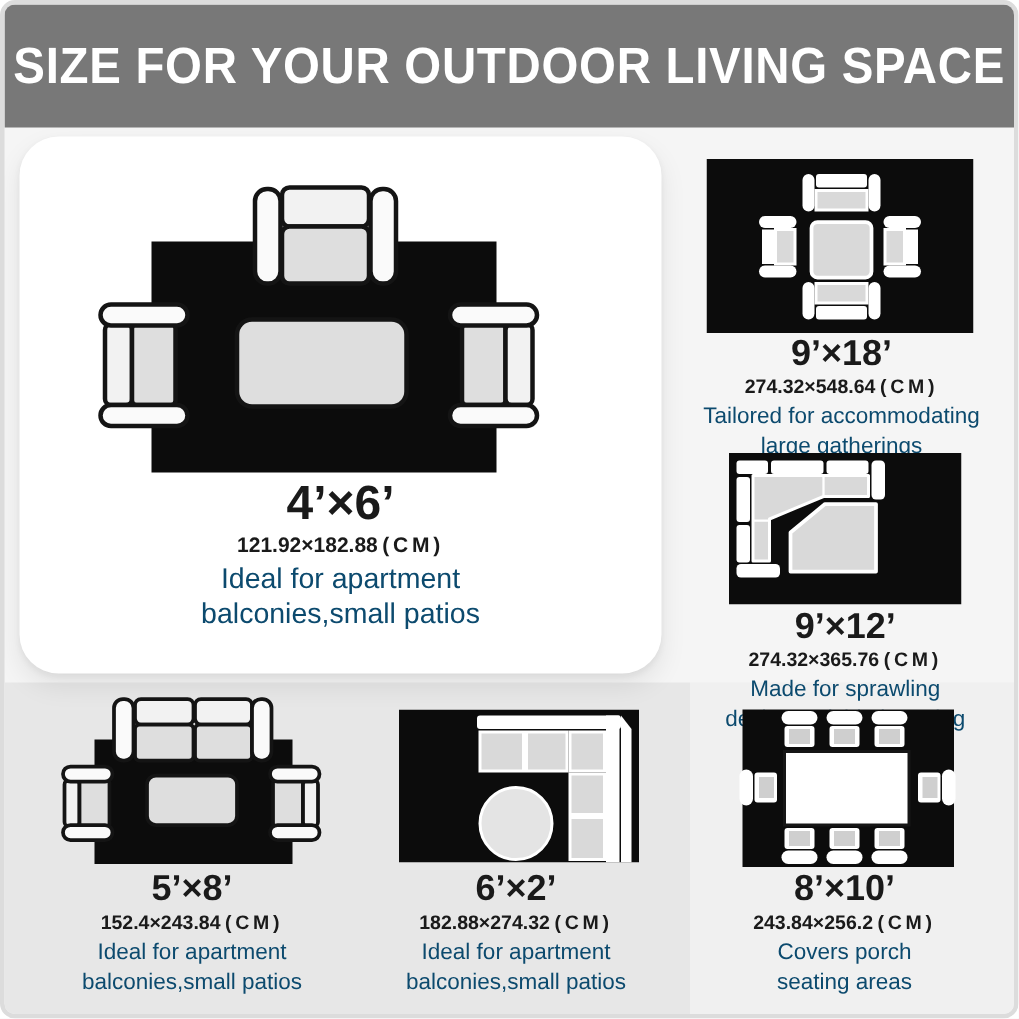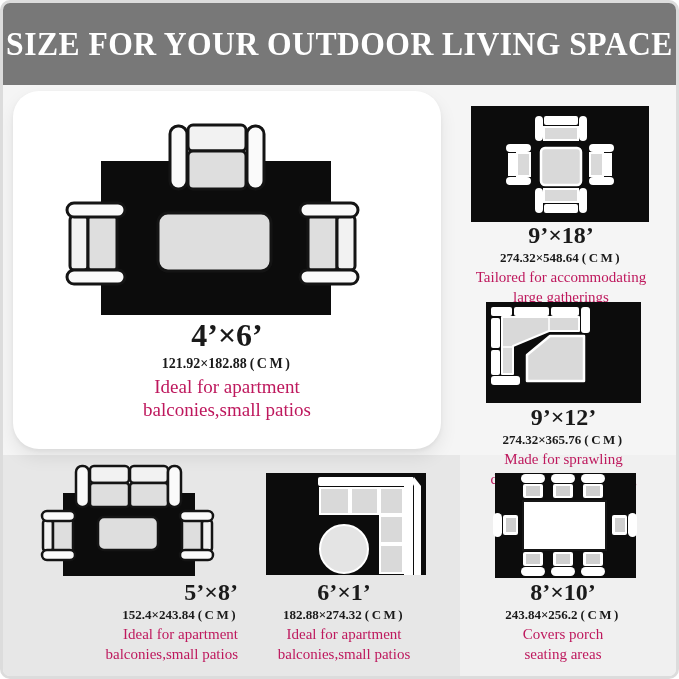--- a/index.html
+++ b/index.html
@@ -1,19 +1,19 @@
 <!DOCTYPE html>
 <html><head>
 <meta charset="utf-8">
 <style>
   html,body{margin:0;padding:0;background:#ffffff;}
   *{box-sizing:border-box;}
   .stage{
     position:relative;width:679px;height:679px;margin:0 auto;
-    font-family:Liberation Serif, serif;
+    font-family:Liberation Sans, sans-serif;
     border:3px solid #dcdcdc;border-radius:10px;overflow:hidden;
     background:#f5f5f5;
   }
   
   .header{
     position:absolute;left:0;top:0;right:0;height:82px;
     background:#787878;display:flex;align-items:center;justify-content:center;
   }
   .header h1{
     margin:0;color:#ffffff;font-size:34px;font-weight:700;letter-spacing:.5px;
@@ -28,41 +28,41 @@
     background:#ffffff;border-radius:26px;
     box-shadow:0 8px 18px rgba(0,0,0,.08),0 2px 4px rgba(0,0,0,.05);
   }
   
   .panel{position:absolute;margin:0;padding:0;}
   .panel svg{position:absolute;display:block;}
   .caption{position:absolute;left:0;width:100%;text-align:center;}
   .size{font-size:24px;line-height:1.05;font-weight:700;color:#1a1a1a;}
   .cmline{font-size:13px;line-height:1.25;font-weight:700;color:#1a1a1a;margin-top:2px;white-space:nowrap;}
   .cmline .unit{letter-spacing:2.5px;margin-left:3px;}
-  .desc{font-size:15px;line-height:1.3;color:#be185d;margin-top:2px;}
+  .desc{font-size:15px;line-height:1.3;color:#0c4a6e;margin-top:2px;}
   
   .featured .size{font-size:32px;}
   .featured .cmline{font-size:14px;}
   .featured .desc{font-size:19px;line-height:1.22;margin-top:3px;}
 
   #p46{left:10px;top:88px;width:428px;height:358px;}
   #p46 svg{left:47px;top:28px;}
   #p46 .caption{top:228px;}
 
   #p918{left:448px;top:100px;width:220px;height:196px;}
   #p918 svg{left:20px;top:3px;}
   #p918 .caption{top:120px;}
 
   #p912{left:448px;top:296px;width:225px;height:170px;}
   #p912 svg{left:35px;top:3px;}
   #p912 .caption{top:106px;}
 
   #p58{left:15px;top:460px;width:220px;height:214px;}
   #p58 svg{left:21px;top:0px;}
-  #p58 .caption{top:117px;text-align:right;}
+  #p58 .caption{top:117px;}
 
   #p69{left:231px;top:460px;width:220px;height:214px;}
   #p69 svg{left:32px;top:10px;}
   #p69 .caption{top:117px;}
 
   #p810{left:450px;top:460px;width:220px;height:214px;}
   #p810 svg{left:38px;top:8px;}
   #p810 .caption{top:117px;}
 </style>
 </head>
@@ -221,21 +221,21 @@
         <rect x="54" y="15" width="29" height="26"></rect>
         <rect x="85" y="15" width="27" height="26"></rect>
         <rect x="114" y="15" width="23" height="26"></rect>
         <rect x="114" y="43" width="23" height="27"></rect>
         <rect x="114" y="72" width="23" height="28"></rect>
       </g>
 
       <circle cx="78" cy="76" r="24" fill="#e4e4e4" stroke="#ffffff" stroke-width="2"></circle>
     </svg>
     <figcaption class="caption">
-      <div class="size">6’×1’</div>
+      <div class="size">6’×2’</div>
       <div class="cmline"><span>182.88×274.32</span><span class="unit">(CM)</span></div>
       <div class="desc">
         <div>Ideal for apartment</div>
         <div>balconies,small patios</div>
       </div>
     </figcaption>
   </figure>
 
   <figure class="panel" id="p810">
     <svg width="148" height="109" viewBox="0 0 148 109">

